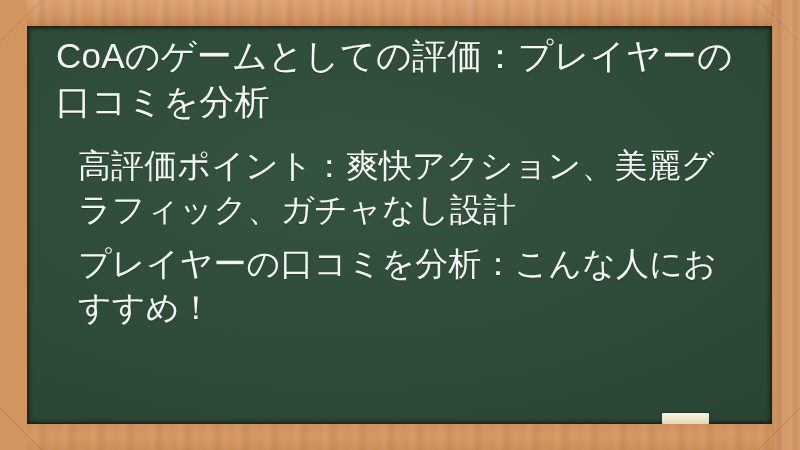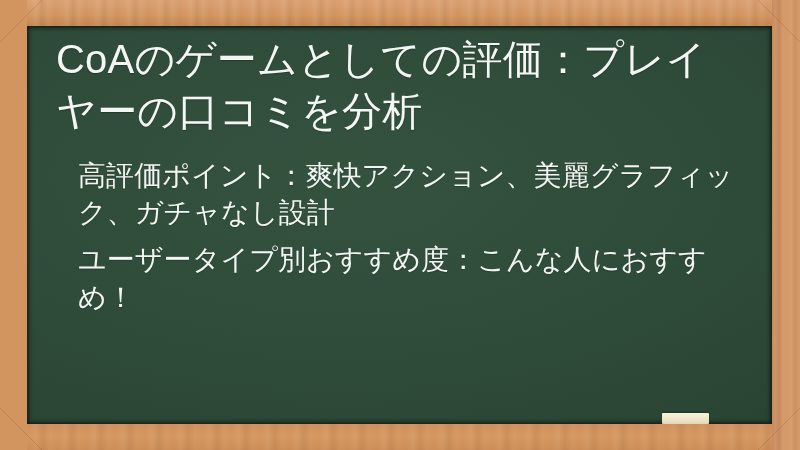--- a/index.html
+++ b/index.html
@@ -143,37 +143,37 @@
 
   
   .content {
     position: absolute;
     inset: 0;
     padding: 6px 30px 0 29px;
     box-sizing: border-box;
   }
   .slide-title {
     color: #f4f6f3;
-    font-size: 40px;
+    font-size: 35px;
     line-height: 1.30;
     font-weight: 400;
     letter-spacing: 0.2px;
     margin: 0;
     padding-top: 1px;
     text-shadow: 0 1px 1px rgba(0,0,0,0.25);
     white-space: pre-wrap;
   }
   .bullet-list {
     list-style: none;
     margin: 20px 0 0 0;
     padding: 0 0 0 22px;
   }
   .bullet-item {
     color: #f2f5f1;
-    font-size: 28px;
+    font-size: 33px;
     line-height: 1.33;
     font-weight: 400;
     letter-spacing: 0.1px;
     margin: 4px 0 10px 0;
     text-shadow: 0 1px 1px rgba(0,0,0,0.22);
   }
   .bullet-item:last-child { margin-bottom: 0; }
 
   
   .chalk-piece {
@@ -204,20 +204,20 @@
   </div>
 
   <div class="board">
     <div class="board-noise"></div>
 
     <div class="content">
       <h1 class="slide-title">CoAのゲームとしての評価：プレイヤーの口コミを分析</h1>
 
       <ul class="bullet-list">
         <li class="bullet-item">高評価ポイント：爽快アクション、美麗グラフィック、ガチャなし設計</li>
-        <li class="bullet-item">ユーザータイプ別おすすめ度：こんな人におすすめ！</li>
+        <li class="bullet-item">プレイヤーの口コミを分析：こんな人におすすめ！</li>
       </ul>
     </div>
 
     <div class="chalk-piece"></div>
   </div>
 
 </div>
 
 </body></html>

